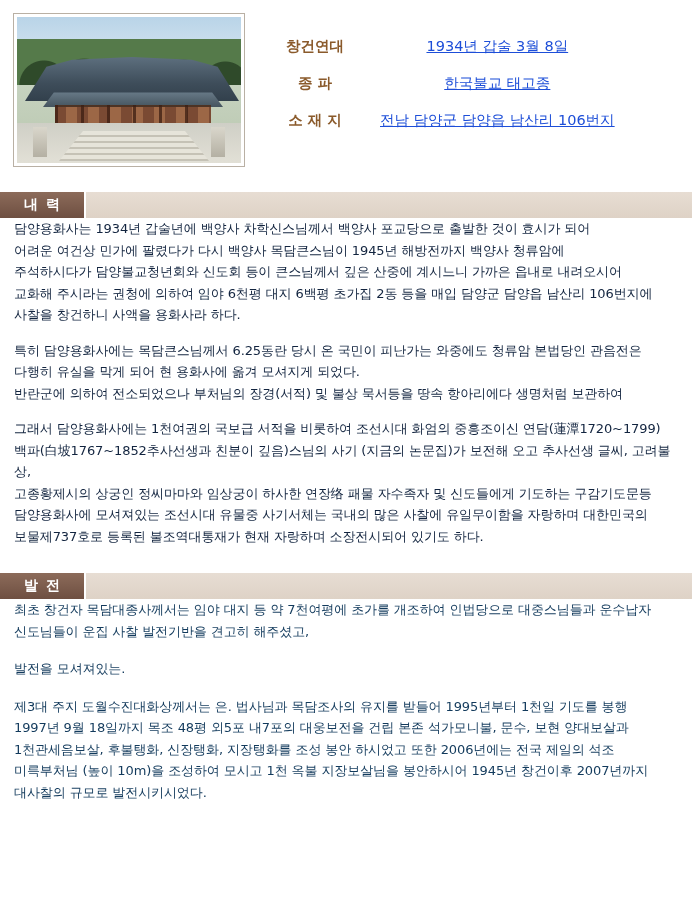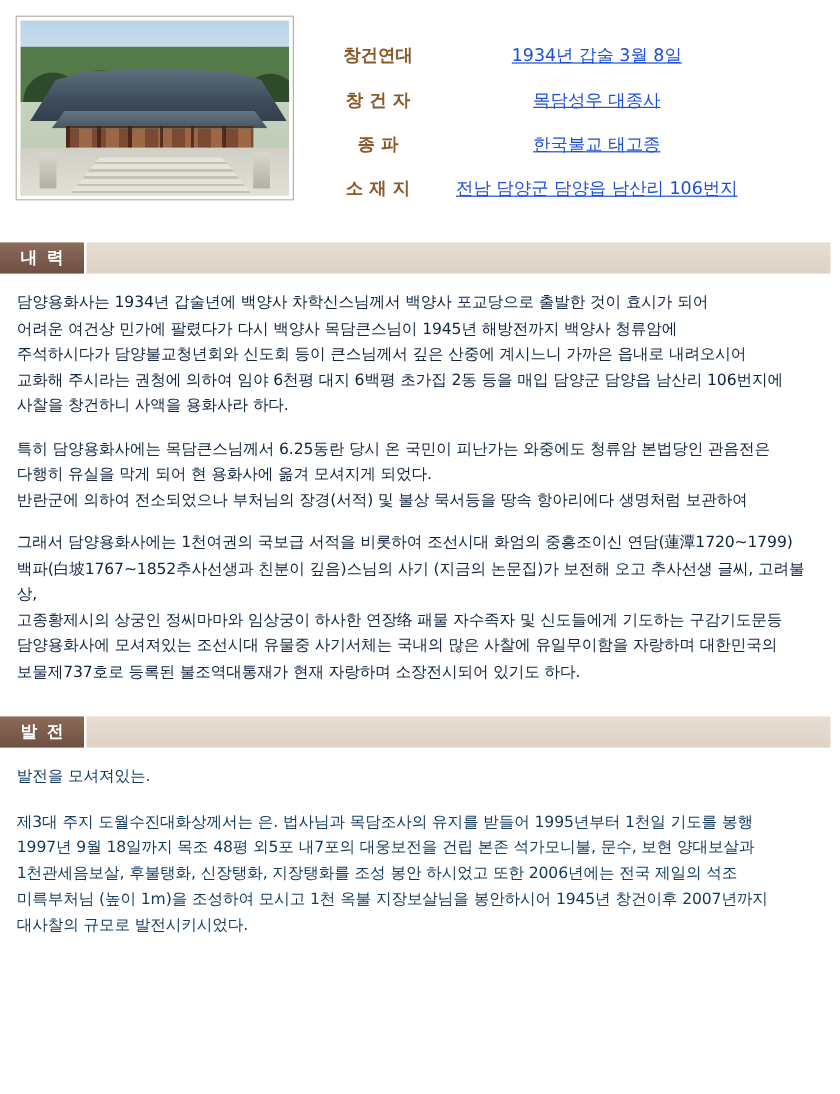--- a/index.html
+++ b/index.html
@@ -112,21 +112,21 @@
 
   
   .section-head {
     margin-top: 26px;
     height: 26px;
     position: relative;
     display: flex;
     align-items: stretch;
   }
   .section-head .tag {
-    width: 72px;
+    width: 86px;
     background: linear-gradient(#8c6b5a, #6e4f41);
     color: #ffffff;
     font-size: 14px;
     font-weight: bold;
     letter-spacing: 8px;
     text-indent: 8px;
     display: flex;
     align-items: center;
     justify-content: center;
     border-right: 2px solid #ffffff;
@@ -134,21 +134,20 @@
   }
   .section-head .bar {
     flex: 1;
     background: linear-gradient(#e7ddd3, #ded2c6);
     margin-right: 8px;
   }
 
   
   .body-text {
     padding: 0 14px;
-    margin-top: 14px;
     font-size: 13px;
     line-height: 21.5px;
     color: #12243f;
     letter-spacing: -0.1px;
   }
   .body-text p { margin: 0 0 14px 0; }
   .body-text p.tight { margin-bottom: 0; }
   .body-text .line { display: block; }
 
   .dev-text { color: #123a5c; }
@@ -174,24 +173,20 @@
     <div class="ph-lamp-r"></div>
   </div>
 
   <table class="info-table">
     <tbody>
       <tr>
         <td class="info-label">창건연대</td>
         <td class="info-value">1934년 갑술 3월 8일</td>
       </tr>
       <tr>
-        <td class="info-label">창 건 자</td>
-        <td class="info-value">목담성우 대종사</td>
-      </tr>
-      <tr>
         <td class="info-label">종    파</td>
         <td class="info-value">한국불교 태고종</td>
       </tr>
       <tr>
         <td class="info-label">소 재 지</td>
         <td class="info-value">전남 담양군 담양읍 남산리 106번지</td>
       </tr>
     </tbody>
   </table>
 </div>
@@ -223,22 +218,26 @@
   </p>
 </div>
 
 <div class="section-head">
   <div class="tag">발전</div>
   <div class="bar"></div>
 </div>
 
 <div class="body-text dev-text">
   <p>
+    <span class="line">최초 창건자 목담대종사께서는 임야 대지 등 약 7천여평에 초가를 개조하여 인법당으로 대중스님들과 운수납자</span>
+    <span class="line">신도님들이 운집 사찰 발전기반을 견고히 해주셨고,</span>
+  </p>
+  <p>
     <span class="line">발전을 모셔져있는.</span>
   </p>
   <p class="tight">
     <span class="line">제3대 주지 도월수진대화상께서는 은. 법사님과 목담조사의 유지를 받들어 1995년부터 1천일 기도를 봉행</span>
     <span class="line">1997년 9월 18일까지 목조 48평 외5포 내7포의 대웅보전을 건립 본존 석가모니불, 문수, 보현 양대보살과</span>
     <span class="line">1천관세음보살, 후불탱화, 신장탱화, 지장탱화를 조성 봉안 하시었고 또한 2006년에는  전국 제일의 석조</span>
-    <span class="line">미륵부처님 (높이 1m)을 조성하여 모시고 1천 옥불 지장보살님을 봉안하시어 1945년 창건이후 2007년까지</span>
+    <span class="line">미륵부처님 (높이 10m)을 조성하여 모시고 1천 옥불 지장보살님을 봉안하시어 1945년 창건이후 2007년까지</span>
     <span class="line">대사찰의 규모로 발전시키시었다.</span>
   </p>
 </div>
 
 </body></html>

